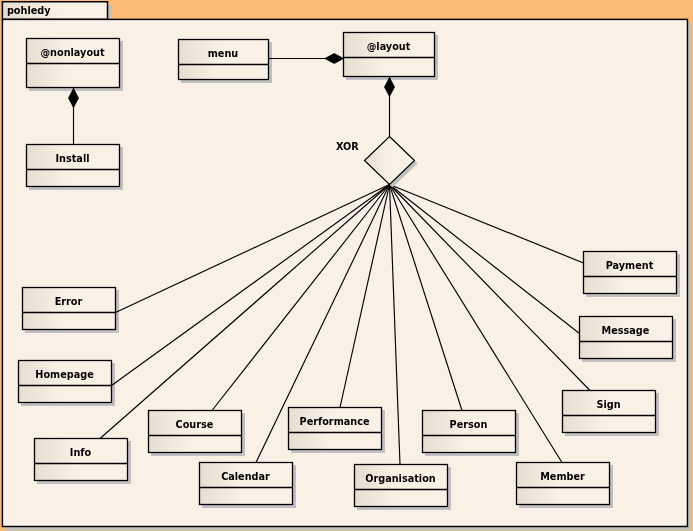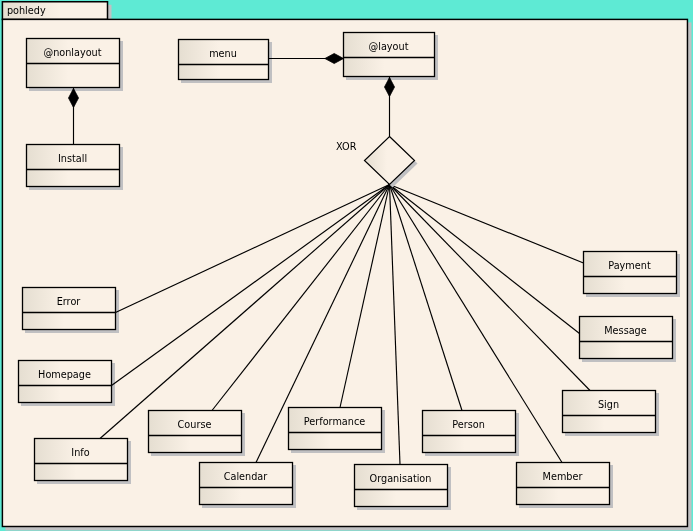--- a/index.html
+++ b/index.html
@@ -1,18 +1,18 @@
 <!DOCTYPE html>
 <html><head>
 <meta charset="utf-8">
 <title>pohledy</title>
 <style>
   html,body{margin:0;padding:0;background:#ffffff;}
   body{width:693px;height:531px;overflow:hidden;font-family:"DejaVu Sans",sans-serif;}
-  #stage{position:relative;width:693px;height:531px;background:#5eead4;}
+  #stage{position:relative;width:693px;height:531px;background:#fdba74;font-weight:bold;}
   svg#svg{display:block;position:absolute;left:0;top:0;}
   .cname{font-family:"DejaVu Sans",sans-serif;font-size:9.7px;fill:#000;text-anchor:middle;filter:opacity(1);}
   .pkgname{font-family:"DejaVu Sans",sans-serif;font-size:9.7px;fill:#000;filter:opacity(1);}
   .xorlbl{font-family:"DejaVu Sans",sans-serif;font-size:9.7px;fill:#000;filter:opacity(1);}
 </style>
 </head>
 <body>
 
 <div id="stage">
   <svg id="svg" width="693" height="531" xmlns="http://www.w3.org/2000/svg">

